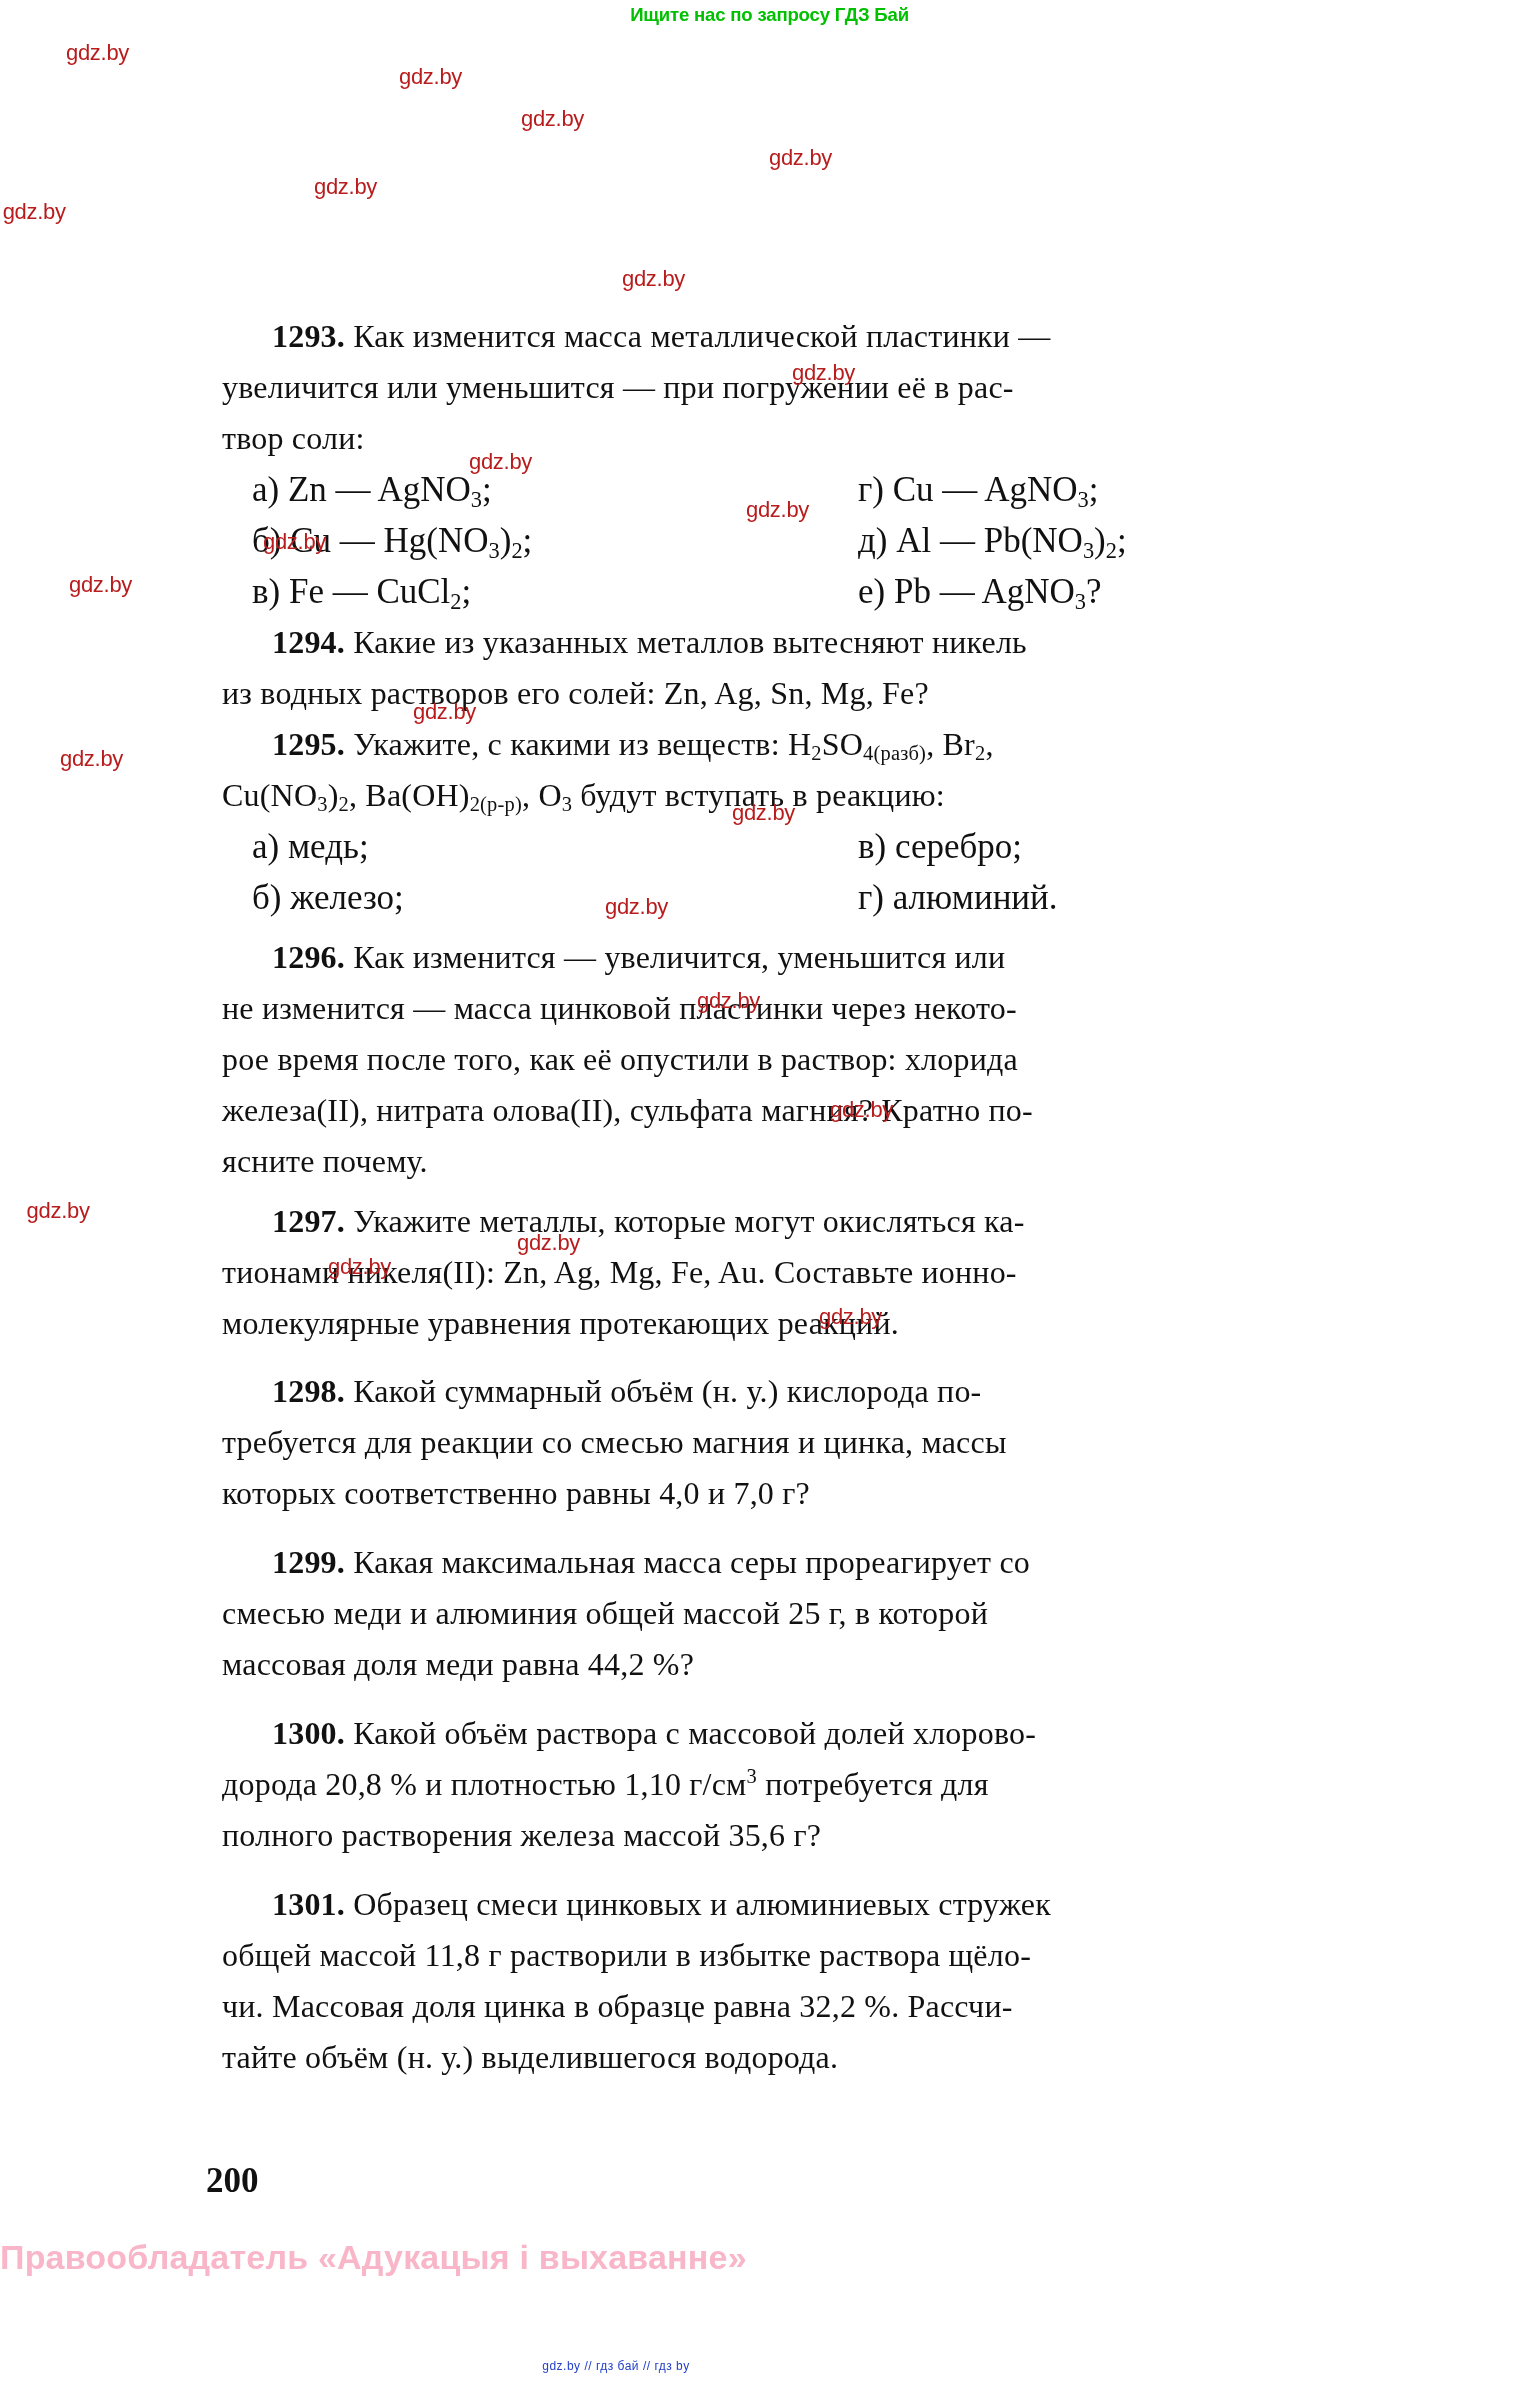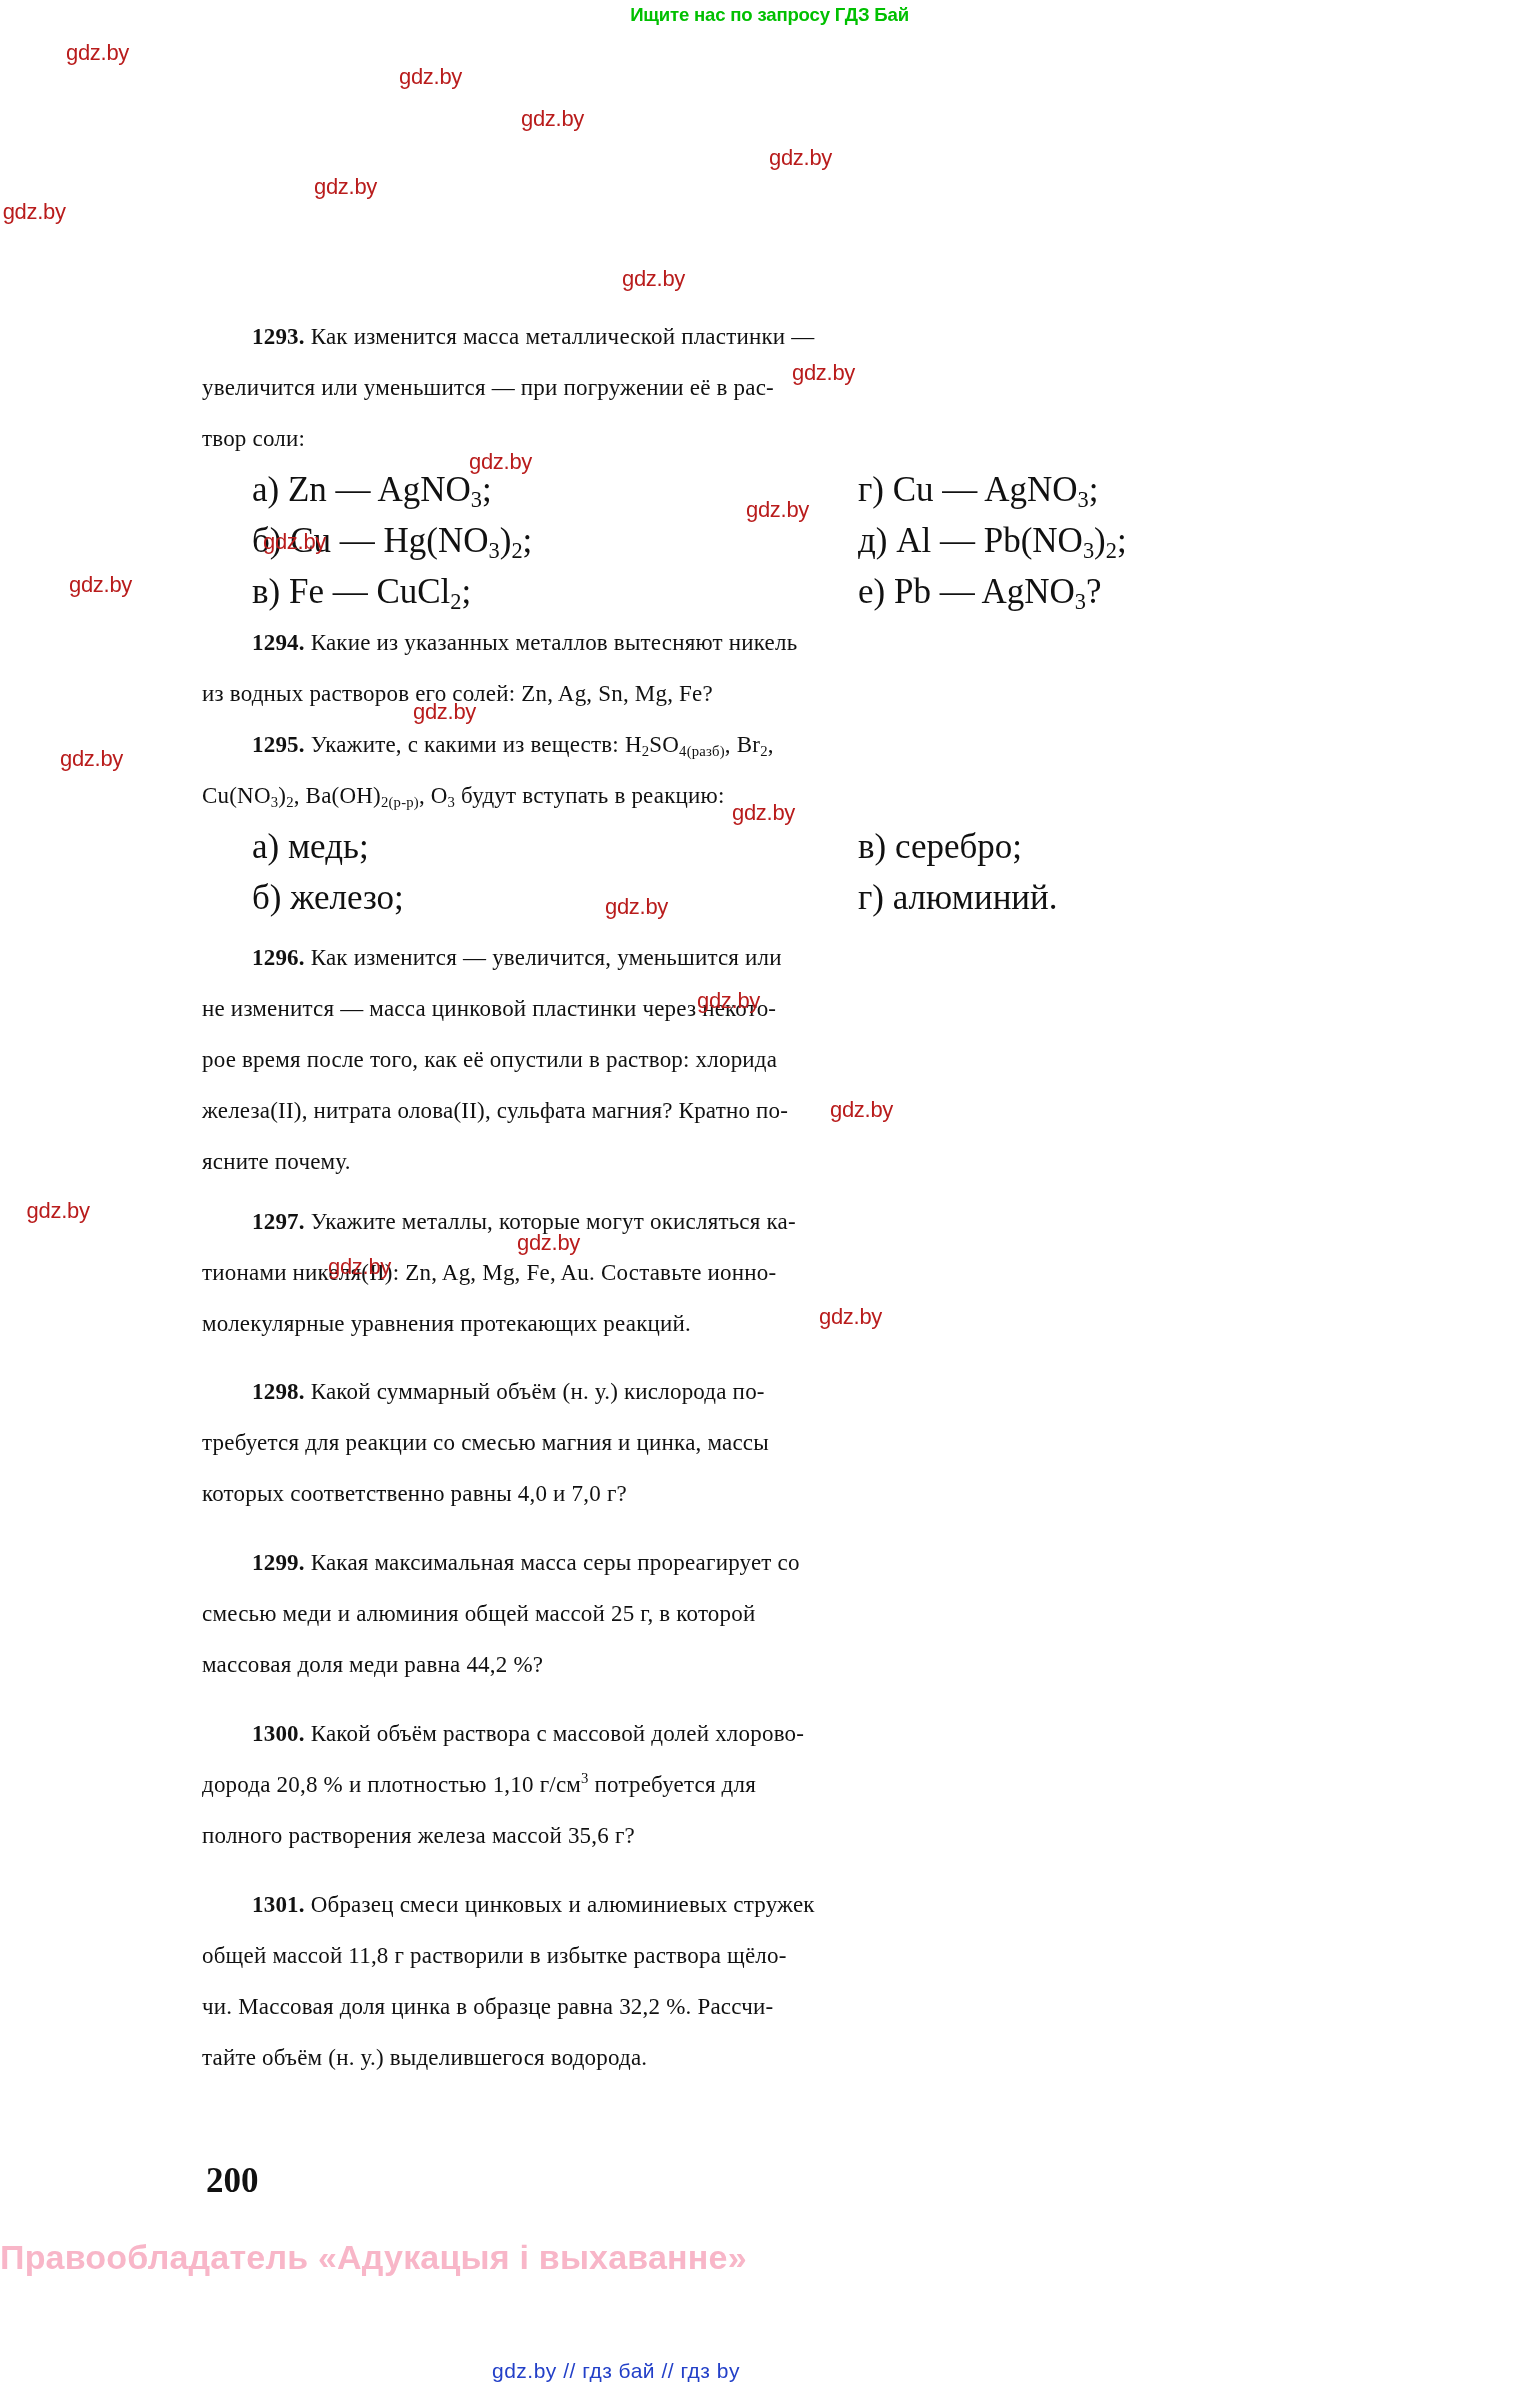--- a/index.html
+++ b/index.html
@@ -39,24 +39,25 @@
 
   
   .content {
     position: absolute;
     left: 202px;
     top: 209px;
     width: 1241px;
   }
 
   .line {
-    font-size: 23px;
+    font-size: 32px;
     line-height: 51px;
     white-space: nowrap;
     letter-spacing: 0.2px;
+    margin-left: 20px;
   }
   .line.indent { padding-left: 50px; }
 
   
   .optrow {
     position: relative;
     height: 51px;
     font-size: 35px;
     line-height: 51px;
     white-space: nowrap;
@@ -113,21 +114,21 @@
   }
 
   
   .footer-links {
     position: absolute;
     left: 0;
     top: 2359px;
     width: 1232px;
     text-align: center;
     font-family: "Liberation Sans", "DejaVu Sans", sans-serif;
-    font-size: 21px;
+    font-size: 12px;
     color: #2340c8;
     letter-spacing: 0.5px;
     white-space: nowrap;
   }
 
   
   .wm {
     position: absolute;
     font-family: "Liberation Sans", "DejaVu Sans", sans-serif;
     font-size: 22px;

